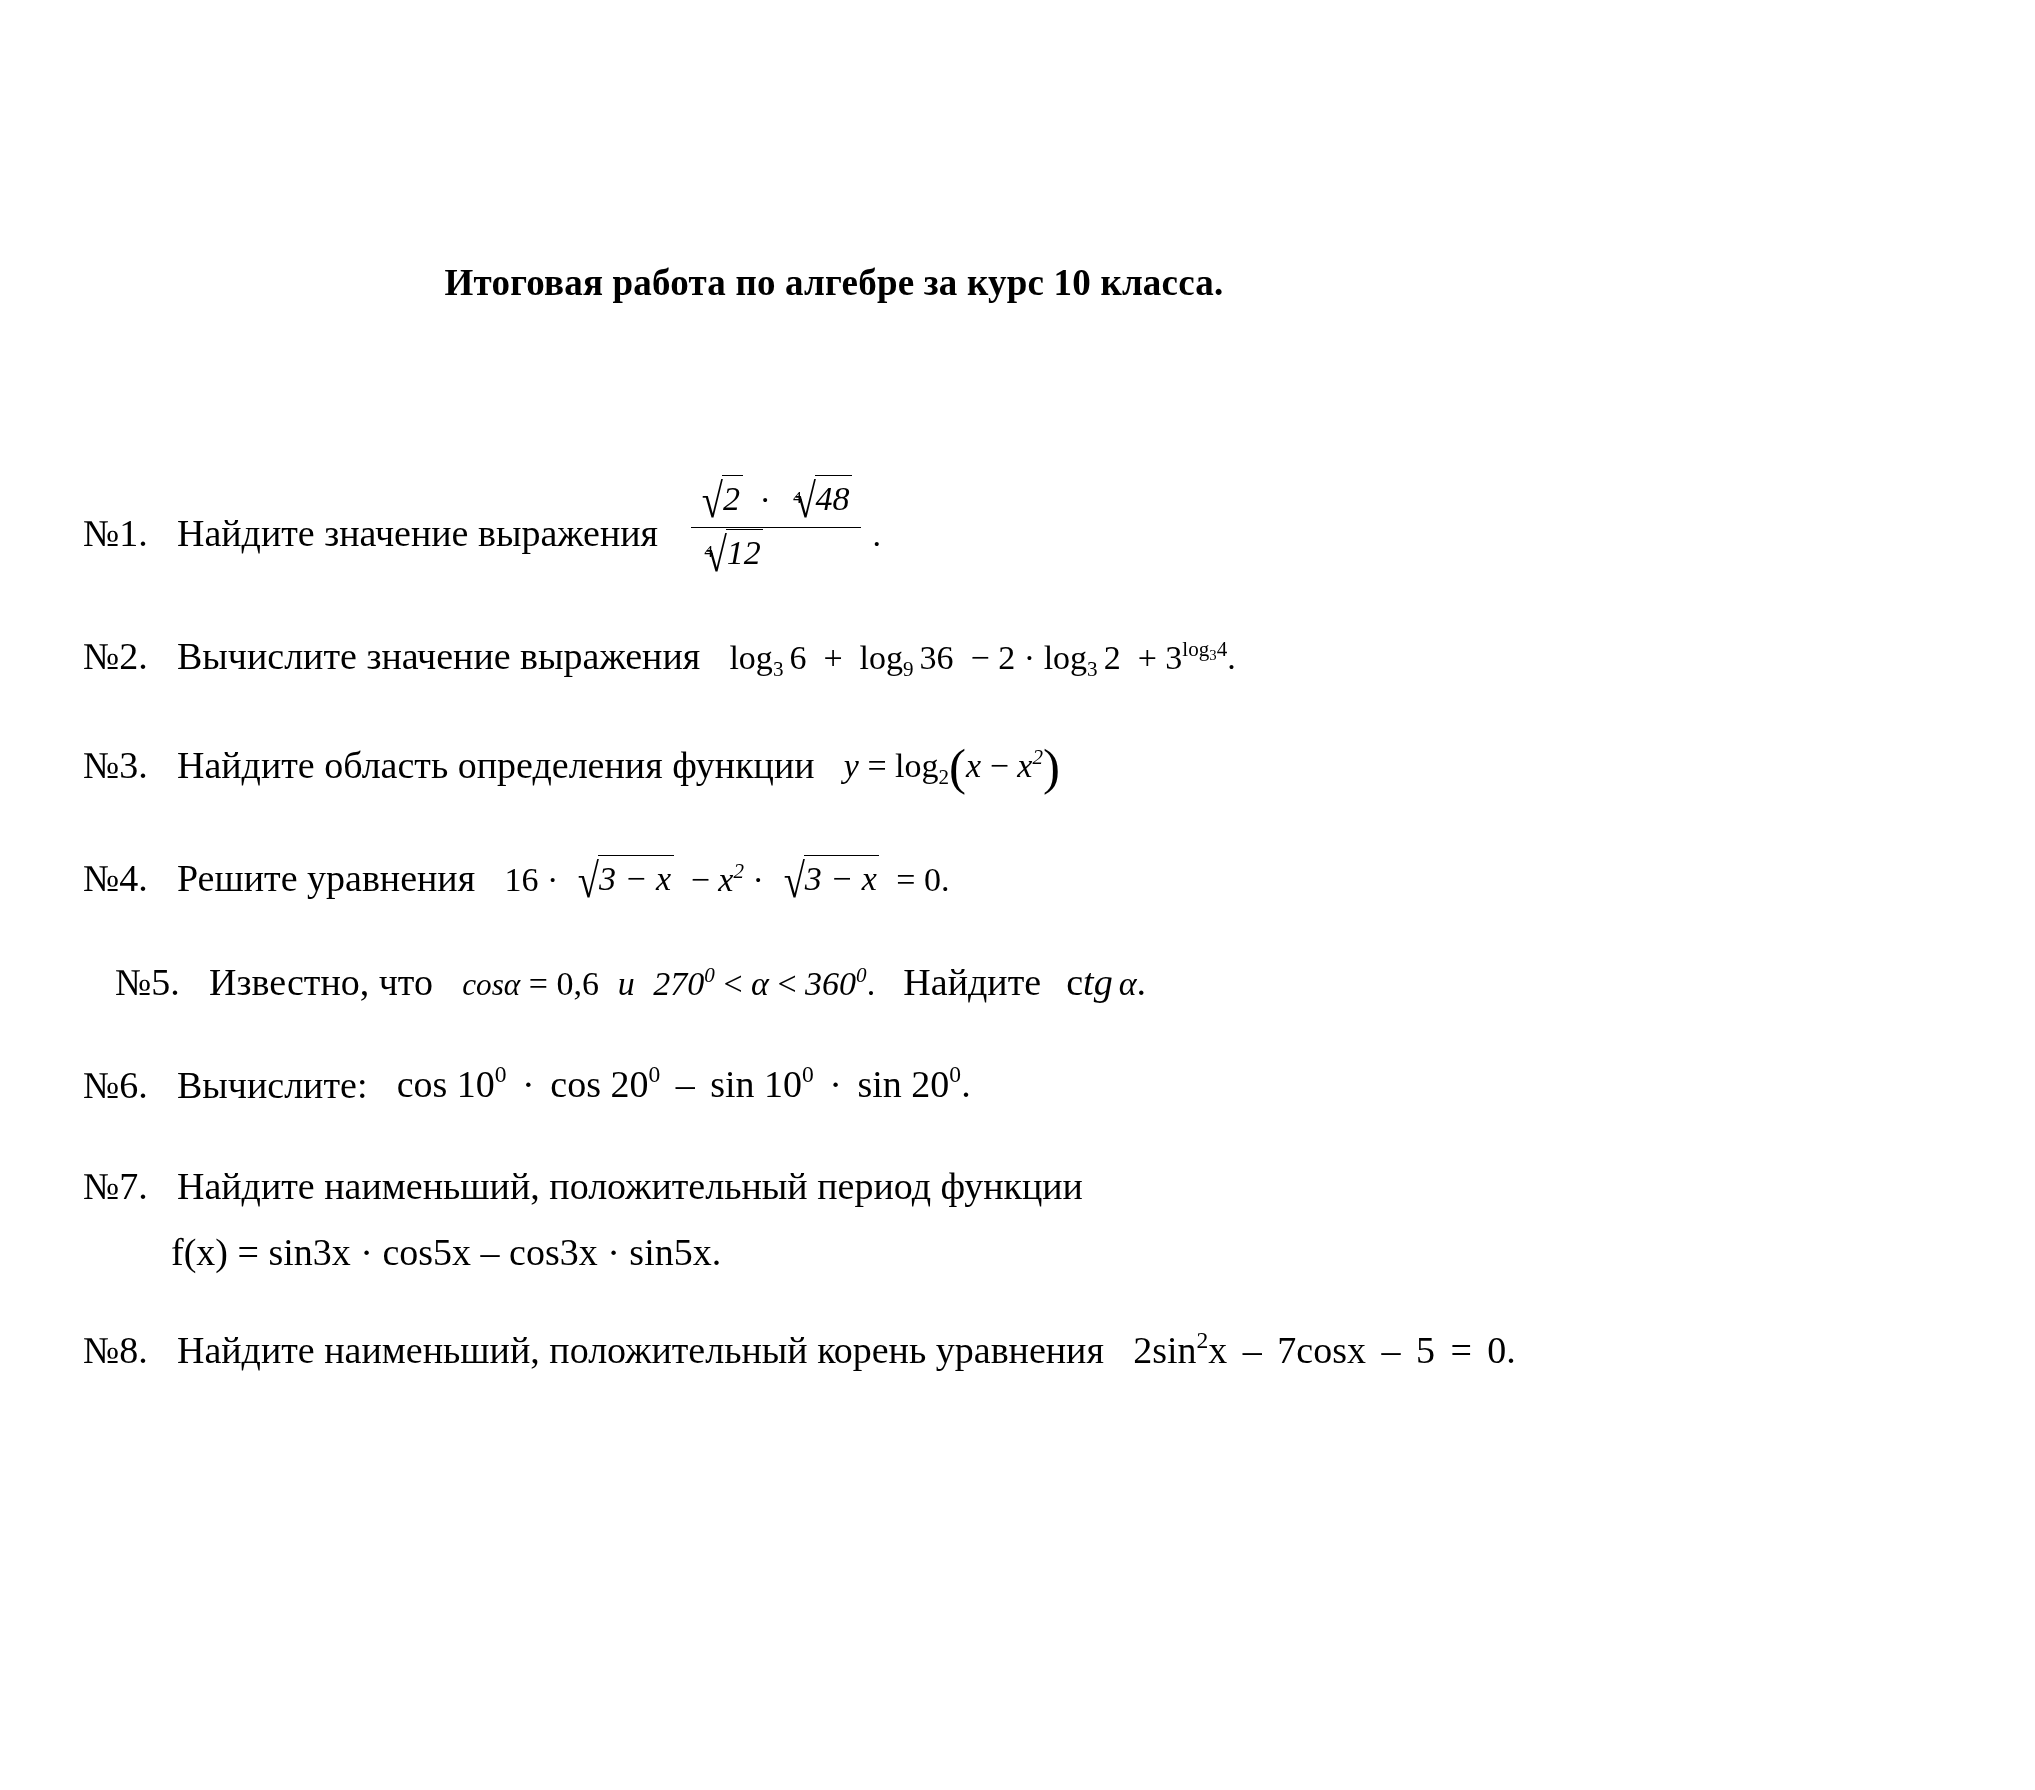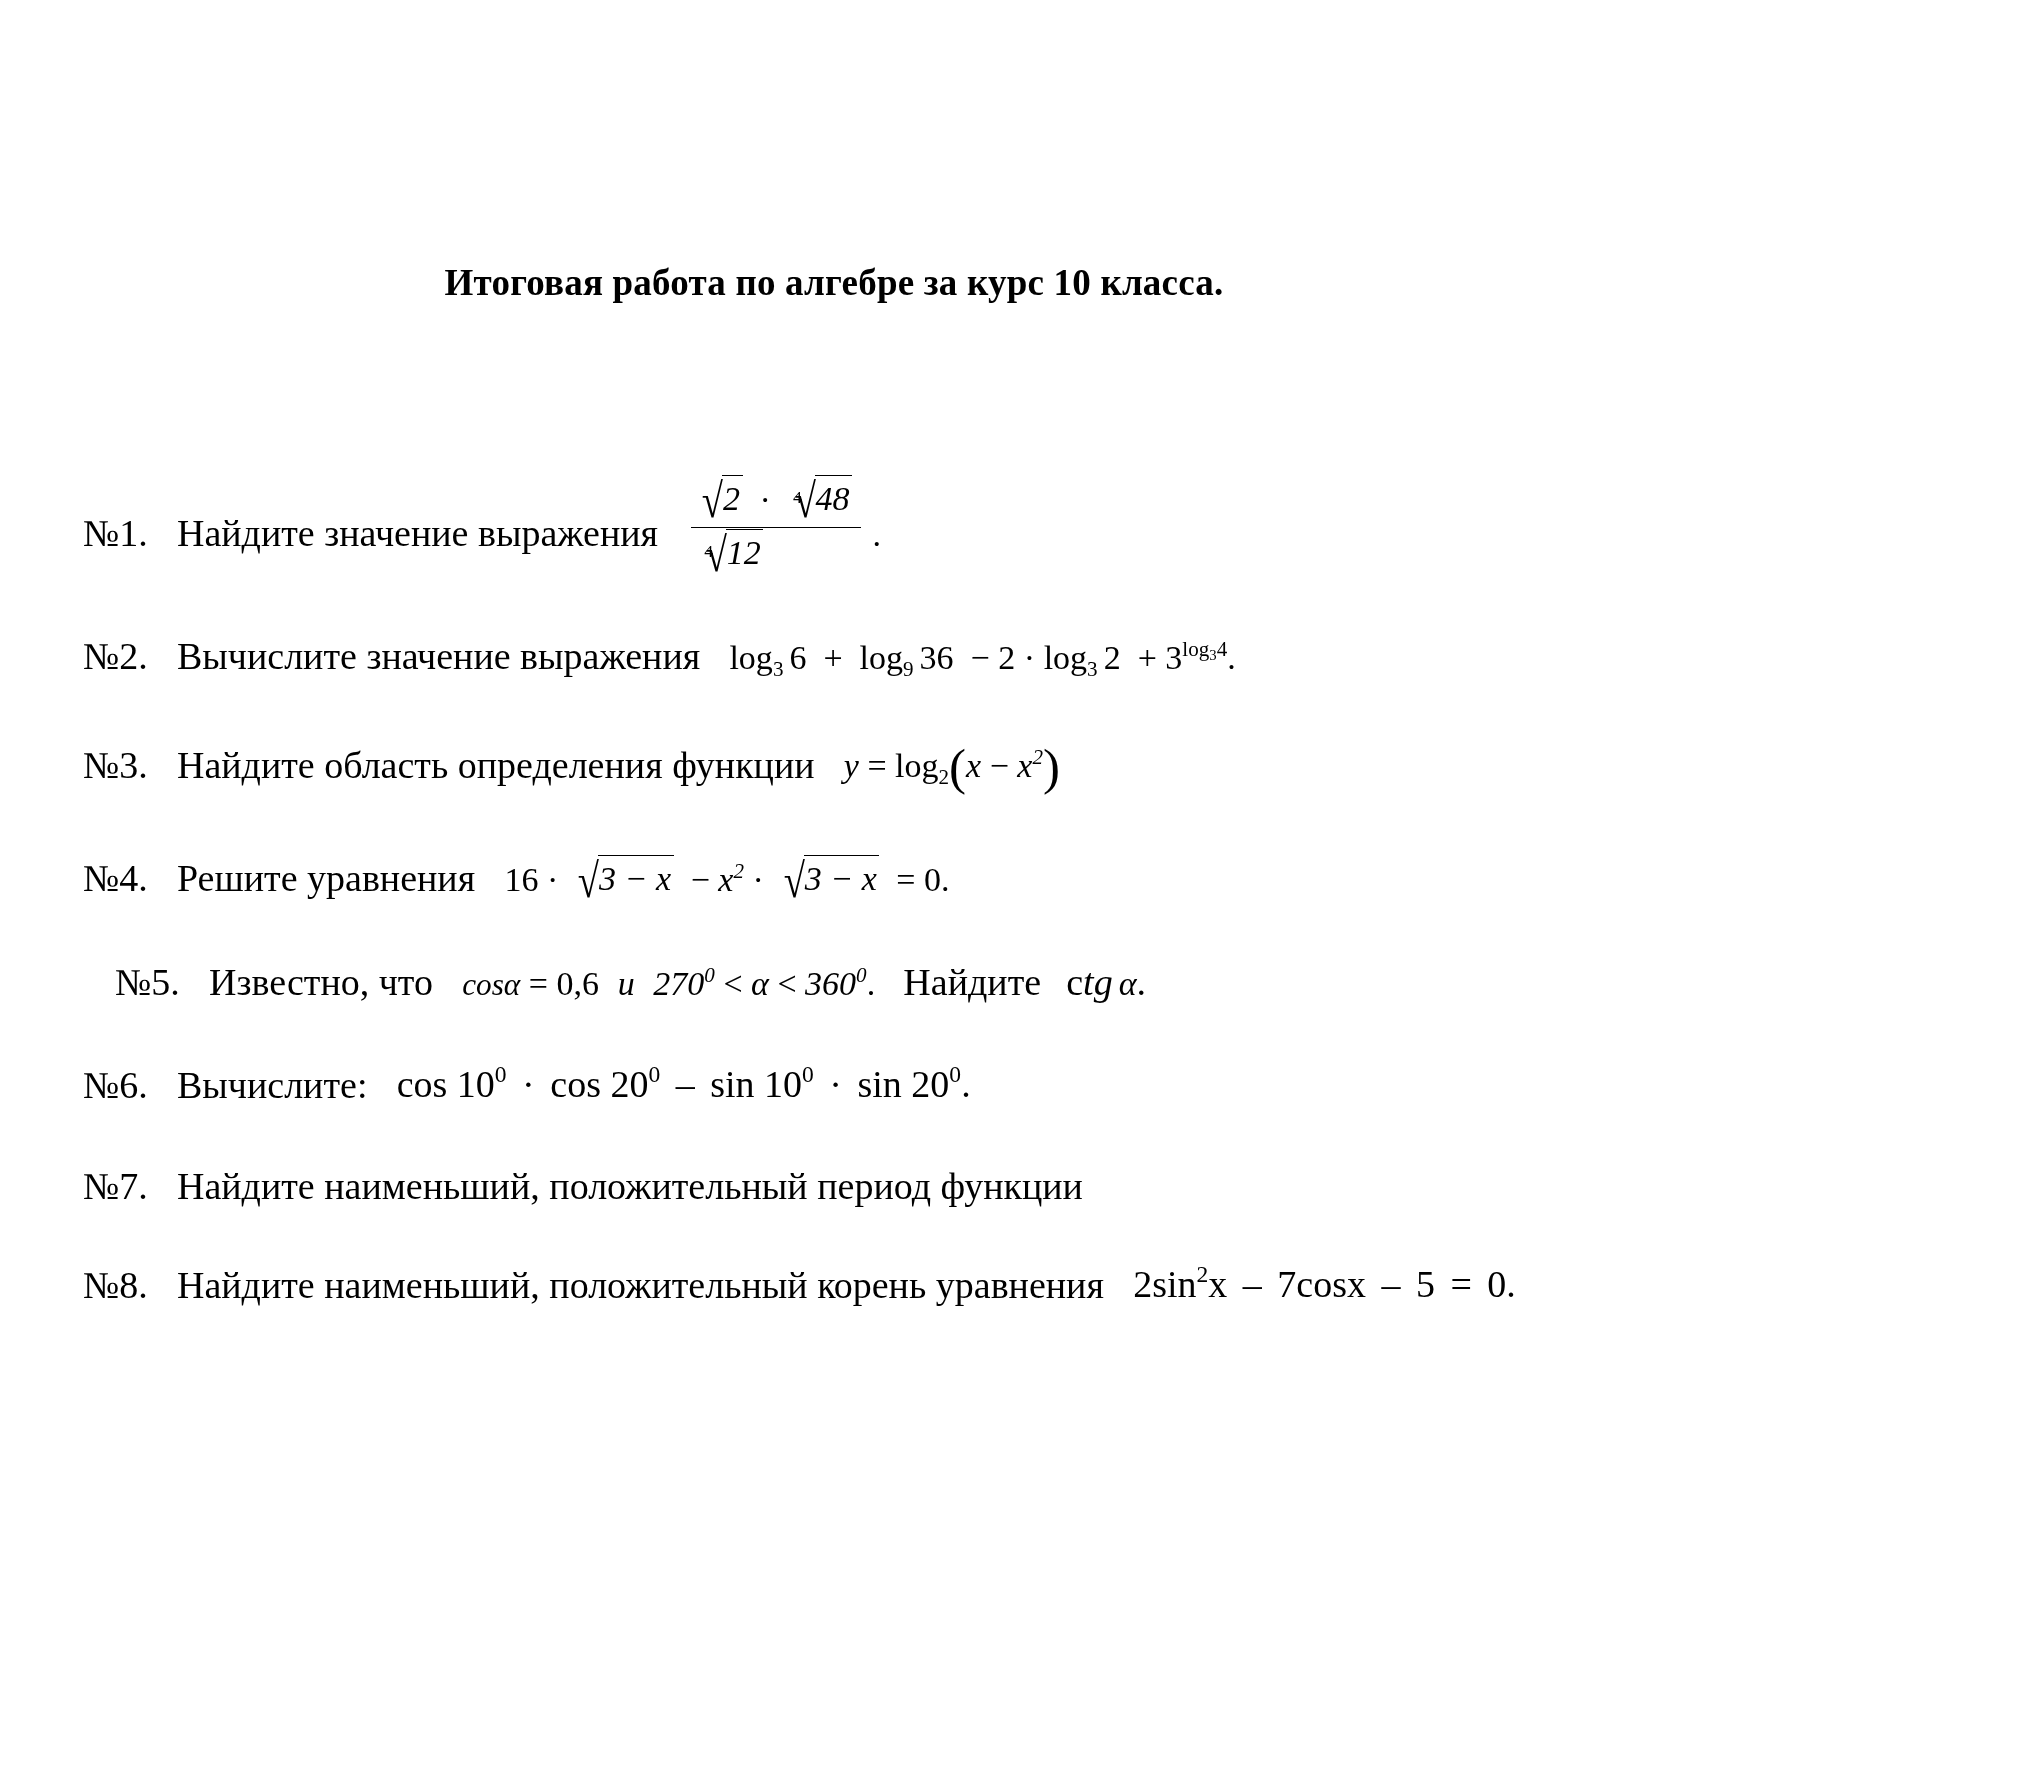--- a/index.html
+++ b/index.html
@@ -254,20 +254,21 @@
         <span>sin</span>&nbsp;<span>10</span><span class="sup">0</span>
         <span class="sp-s"></span><span>·</span><span class="sp-s"></span>
         <span>sin</span>&nbsp;<span>20</span><span class="sup">0</span><span>.</span>
       </span>
     </div>
 
     <div class="task task-wrap" style="margin-top:53px;">
       <span class="num">№7.</span>
       <span class="sp"></span>
       <span class="t45">Найдите наименьший, положительный период функции</span>
+      <span class="indent-line">f(x) = sin3x · cos5x – cos3x · sin5x.</span>
     </div>
 
     <div class="task" style="margin-top:49px;">
       <span class="num">№8.</span>
       <span class="sp"></span>
       <span class="t45">Найдите наименьший, положительный корень уравнения</span>
       <span class="sp"></span>
       <span class="t45">
         <span>2</span><span>sin</span><span class="sup">2</span><span>x</span>
         <span class="sp-s"></span><span>–</span><span class="sp-s"></span>

